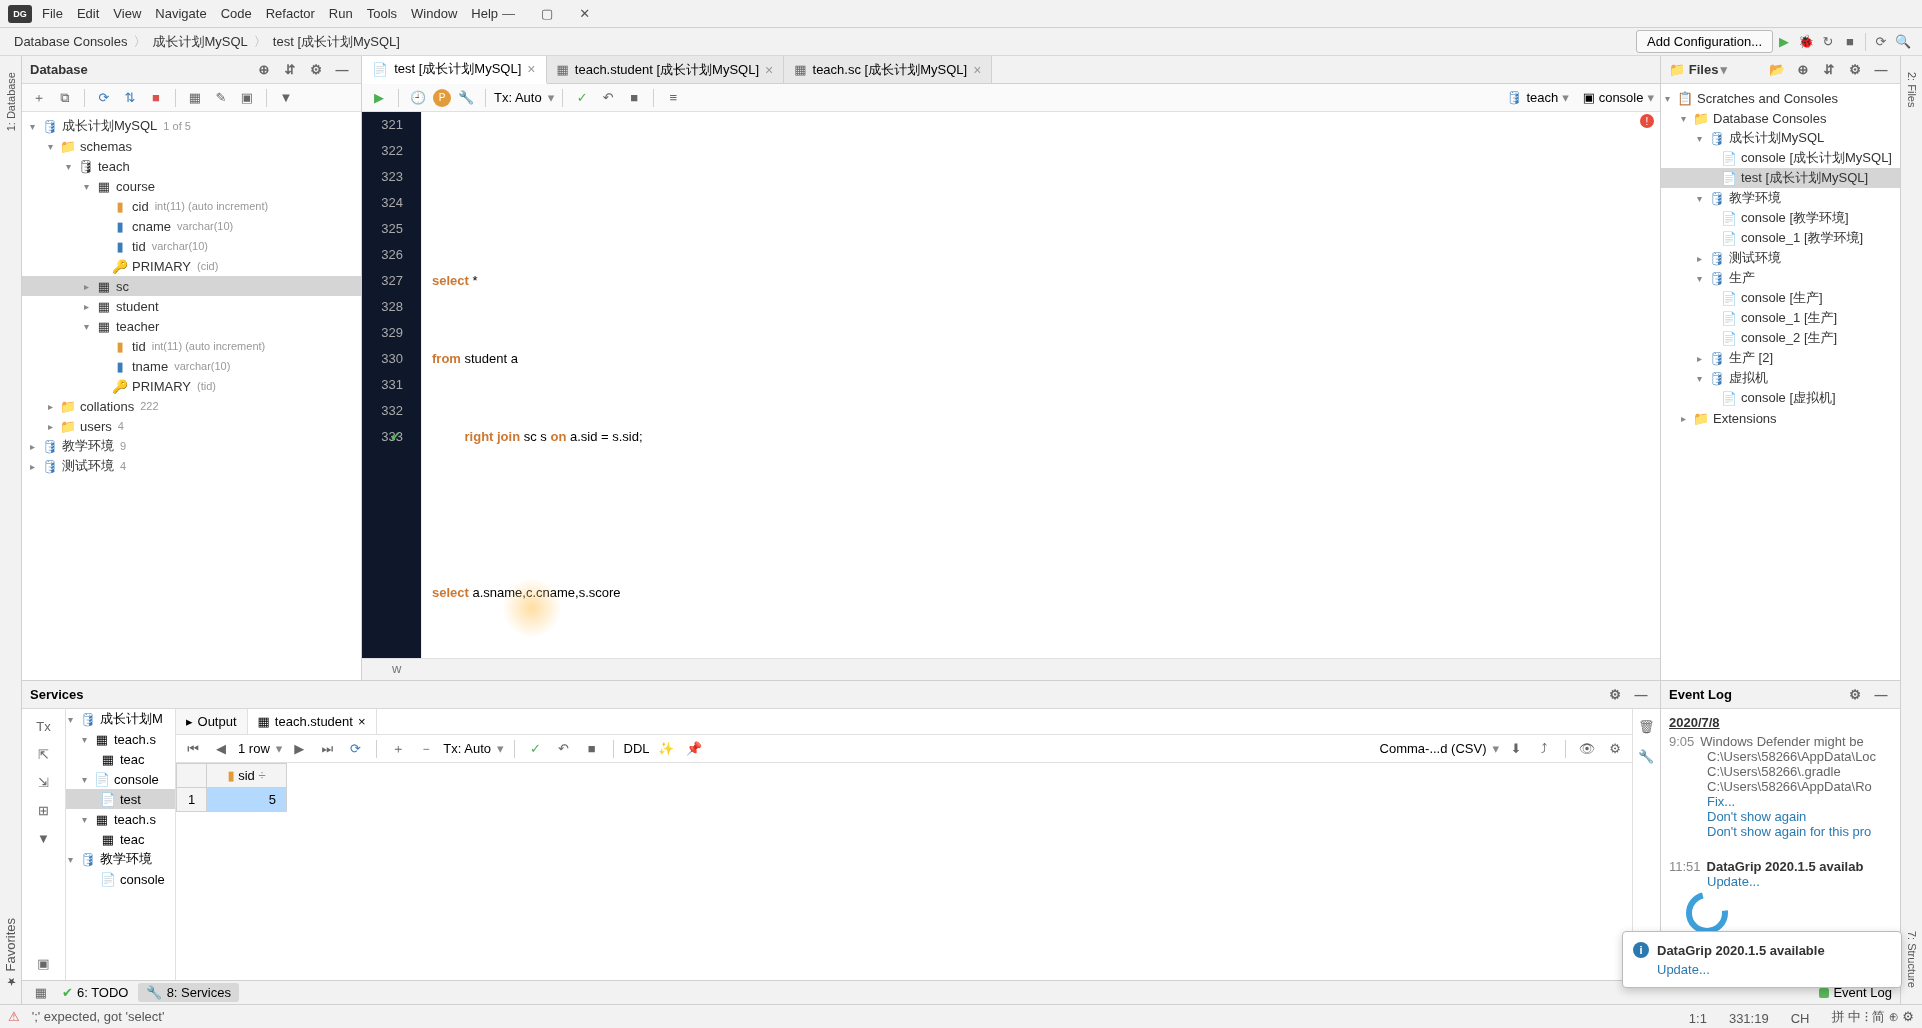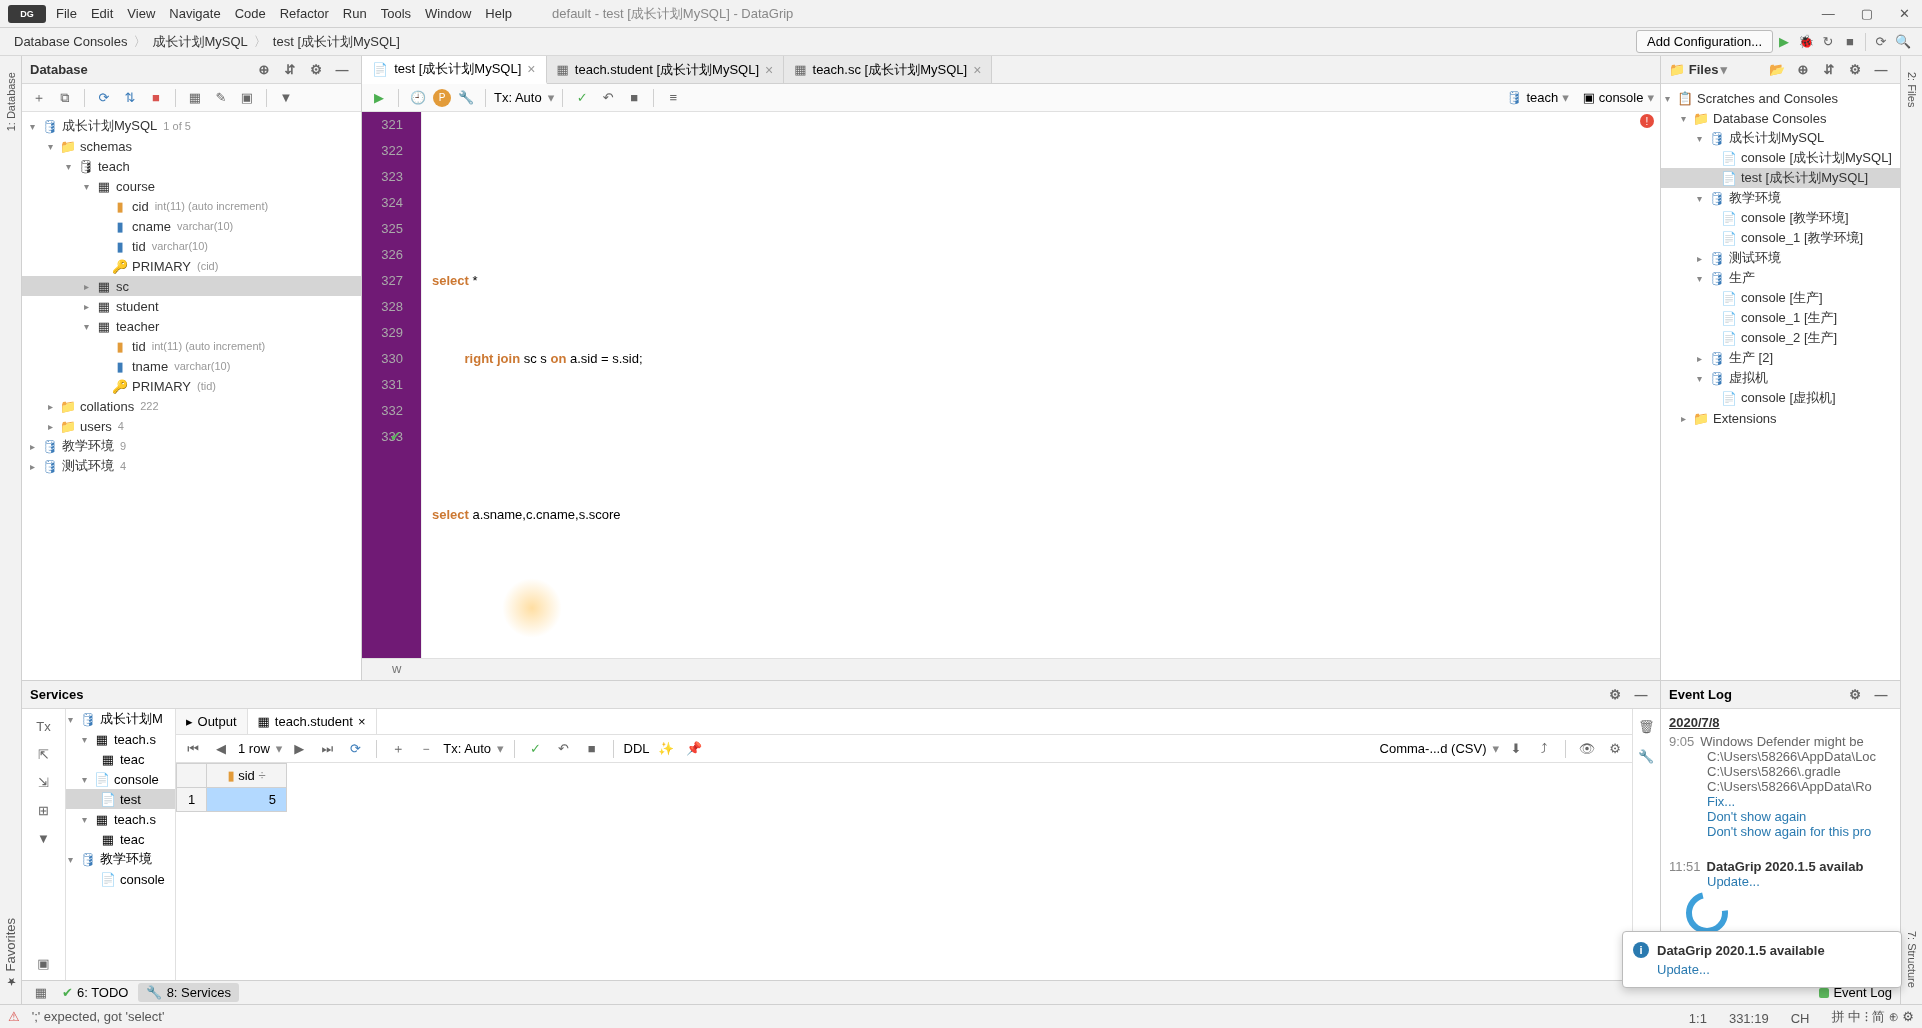--- a/index.html
+++ b/index.html
@@ -1,18 +1,18 @@
 <!DOCTYPE html>
 <html><head>
 <meta charset="utf-8">
 <style>
 * { margin: 0; padding: 0; box-sizing: border-box; font-family: -apple-system, "Segoe UI", Arial, sans-serif; font-size: 13px; }
 body { background: #f2f2f2; overflow: hidden; }
 .titlebar { height: 28px; background: #f2f2f2; display: flex; align-items: center; padding: 0 8px; border-bottom: 1px solid #d0d0d0; }
-.titlebar .logo { width: 38px; height: 18px; background: #3a3a3a; border-radius: 3px; margin-right: 10px; display:flex;align-items:center;justify-content:center;color:#fff;font-size:9px;font-weight:bold;}
+.titlebar .logo { width: 24px; height: 18px; background: #3a3a3a; border-radius: 3px; margin-right: 10px; display:flex;align-items:center;justify-content:center;color:#fff;font-size:9px;font-weight:bold;}
 .menubar { display: flex; gap: 14px; }
 .menubar span { cursor: pointer; color: #333; }
 .titletext { flex: 1; text-align: left; color: #888; margin-left: 40px; }
 .wincontrols { display: flex; gap: 18px; color: #555; }
 .wincontrols span { cursor: pointer; padding: 0 4px; }
 .breadcrumb { height: 28px; background: #f2f2f2; display: flex; align-items: center; padding: 0 8px; border-bottom: 1px solid #d8d8d8; }
 .breadcrumb .crumb { color: #333; padding: 0 6px; }
 .breadcrumb .sep { color: #aaa; }
 .breadcrumb .right { margin-left: auto; display: flex; align-items: center; }
 .btn { padding: 3px 10px; border: 1px solid #bbb; background: #fafafa; border-radius: 3px; cursor: pointer; }
@@ -35,21 +35,21 @@
 .tree-row .tmeta { color: #999; font-size: 11px; margin-left: 6px;}
 .col-db { width: 340px; border-right: 1px solid #d0d0d0; }
 .col-editor { flex: 1; min-width: 0; display: flex; flex-direction: column;}
 .col-scratch { width: 240px; border-left: 1px solid #d0d0d0; }
 .tabs { height: 28px; display: flex; align-items: stretch; background: #f2f2f2; border-bottom: 1px solid #d0d0d0; }
 .tab { display: flex; align-items: center; padding: 0 10px; gap: 6px; border-right: 1px solid #d0d0d0; cursor: pointer; background: #e8e8e8;}
 .tab.active { background: #fff; border-bottom: 2px solid #fff; margin-bottom: -1px;}
 .tab .close { color: #999; font-size: 14px;}
 .tab .ticon { color: #666; }
 .editor-area { flex: 1; display: flex; overflow: hidden; background: #fff; position: relative;}
-.gutter { width: 60px; background: #701a75; text-align: right; padding-right: 18px; color: #aaa; font-family: "Consolas", monospace; font-size: 14px; line-height: 26px; border-right: 1px solid #eee; position:relative;}
+.gutter { width: 60px; background: #0f172a; text-align: right; padding-right: 18px; color: #aaa; font-family: "Consolas", monospace; font-size: 14px; line-height: 26px; border-right: 1px solid #eee; position:relative;}
 .gutter .gline { position: relative; }
 .gutter .checkmark { position: absolute; right: 2px; color: #5cb85c; }
 .code { flex: 1; font-family: "Consolas", monospace; font-size: 15px; line-height: 26px; padding-left: 10px; white-space: pre; overflow: hidden; position:relative;}
 .code .line { height: 26px; }
 .kw { color: #cc7832; font-weight: bold; }
 .errmark { position: absolute; top: 2px; right: 6px; width: 14px; height: 14px; border-radius: 50%; background: #e74c3c; color:#fff; font-size:10px; display:flex;align-items:center;justify-content:center;}
 .lower { height: 300px; border-top: 1px solid #d0d0d0; display: flex; }
 .services { flex: 1; display: flex; flex-direction: column; background: #fff;}
 .svc-header { height: 28px; display:flex; align-items:center; padding: 0 8px; background:#f2f2f2; border-bottom:1px solid #d8d8d8; font-weight:bold;}
 .svc-header .icons { margin-left:auto; display:flex; gap:4px;}
@@ -98,21 +98,20 @@
     <span>Edit</span>
     <span>View</span>
     <span>Navigate</span>
     <span>Code</span>
     <span>Refactor</span>
     <span>Run</span>
     <span>Tools</span>
     <span>Window</span>
     <span>Help</span>
   </div>
-  <div class="titletext">default - test [成长计划MySQL] - DataGrip</div>
   <div class="wincontrols">
     <span>—</span>
     <span>▢</span>
     <span>✕</span>
   </div>
 </div>
 
 <div class="breadcrumb">
   <span class="crumb">Database Consoles</span>
   <span class="sep">〉</span>
@@ -320,20 +319,21 @@
             <div class="gline">329</div>
             <div class="gline">330</div>
             <div class="gline">331</div>
             <div class="gline">332</div>
             <div class="gline"><span class="checkmark">✔</span><span>333</span></div>
           </div>
           <div class="code">
             <div class="cursor-hint"></div>
             <div class="line"></div>
             <div class="line"><span class="kw">select</span><span> *</span></div>
+            <div class="line"><span class="kw">from</span><span> student a</span></div>
             <div class="line"><span>         </span><span class="kw">right join</span><span> sc s </span><span class="kw">on</span><span> a.sid = s.sid;</span></div>
             <div class="line"></div>
             <div class="line"><span class="kw">select</span><span> a.sname,c.cname,s.score</span></div>
             
             
             
             
             
             
             

